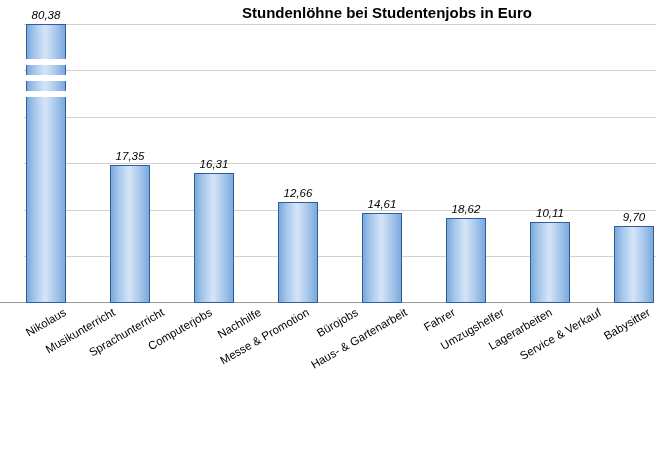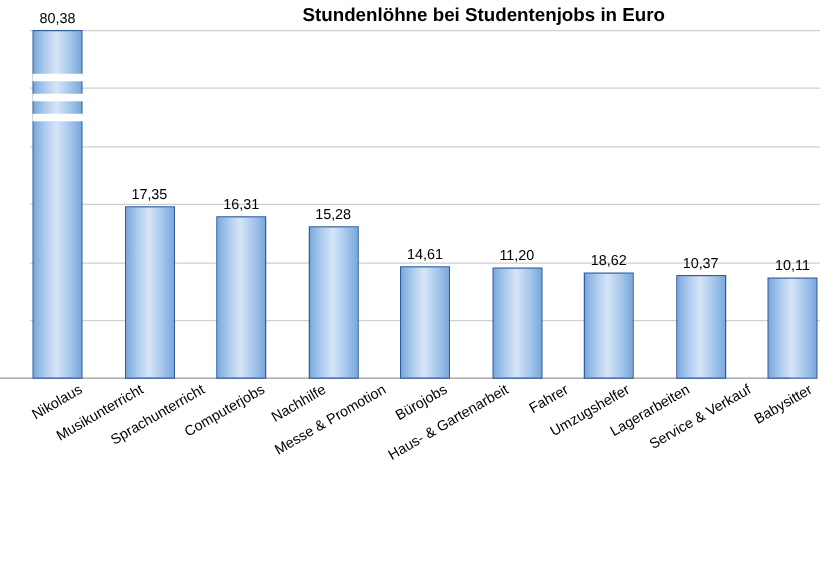--- a/index.html
+++ b/index.html
@@ -54,20 +54,21 @@
   }
   #bars {
     position: absolute;
     left: 24px;
     top: 24px;
     width: 632px;
     height: 279px;
     display: flex;
     align-items: flex-end;
     justify-content: space-between;
+    font-style: italic;
   }
   .bar-slot {
     position: relative;
     width: 44px;
     height: 279px;
     display: flex;
     flex-direction: column;
     justify-content: flex-end;
     align-items: center;
   }
@@ -149,42 +150,38 @@
       </div>
       <div class="bar-slot">
         <div class="bar-label" style="bottom: 141px;">17,35</div>
         <div class="bar" style="height: 138px;"></div>
       </div>
       <div class="bar-slot">
         <div class="bar-label" style="bottom: 133px; text-align: center;">16,31</div>
         <div class="bar" style="height: 130px;"></div>
       </div>
       <div class="bar-slot">
-        <div class="bar-label" style="bottom: 125px;">15,28</div>
-        <div class="bar" style="height: 122px;"></div>
+        <div class="bar-label" style="bottom: 104px;">12,66</div>
+        <div class="bar" style="height: 101px;"></div>
       </div>
       <div class="bar-slot">
         <div class="bar-label" style="bottom: 93px;">14,61</div>
         <div class="bar" style="height: 90px;"></div>
       </div>
       <div class="bar-slot">
-        <div class="bar-label" style="bottom: 92px;">11,20</div>
-        <div class="bar" style="height: 89px;"></div>
-      </div>
-      <div class="bar-slot">
         <div class="bar-label" style="bottom: 88px;">18,62</div>
         <div class="bar" style="height: 85px;"></div>
       </div>
       <div class="bar-slot">
-        <div class="bar-label" style="bottom: 86px;">10,37</div>
-        <div class="bar" style="height: 83px;"></div>
+        <div class="bar-label" style="bottom: 84px;">10,11</div>
+        <div class="bar" style="height: 81px;"></div>
       </div>
       <div class="bar-slot">
-        <div class="bar-label" style="bottom: 84px;">10,11</div>
-        <div class="bar" style="height: 81px;"></div>
+        <div class="bar-label" style="bottom: 80px;">9,70</div>
+        <div class="bar" style="height: 77px;"></div>
       </div>
     </div>
 
   <div id="xlabels">
       <div class="xlabel" style="left: 38.3077px; transform: translateX(-100%) rotate(-30deg); transform-origin: right top;">Nikolaus</div>
       <div class="xlabel" style="left: 86.9231px; transform: translateX(-100%) rotate(-30deg); transform-origin: right top;">Musikunterricht</div>
       <div class="xlabel" style="left: 135.538px; transform: translateX(-100%) rotate(-30deg); transform-origin: right top;">Sprachunterricht</div>
       <div class="xlabel" style="left: 184.154px; transform: translateX(-100%) rotate(-30deg); transform-origin: right top;">Computerjobs</div>
       <div class="xlabel" style="left: 232.769px; transform: translateX(-100%) rotate(-30deg); transform-origin: right top;">Nachhilfe</div>
       <div class="xlabel" style="left: 281.385px; transform: translateX(-100%) rotate(-30deg); transform-origin: right top;">Messe &amp; Promotion</div>

